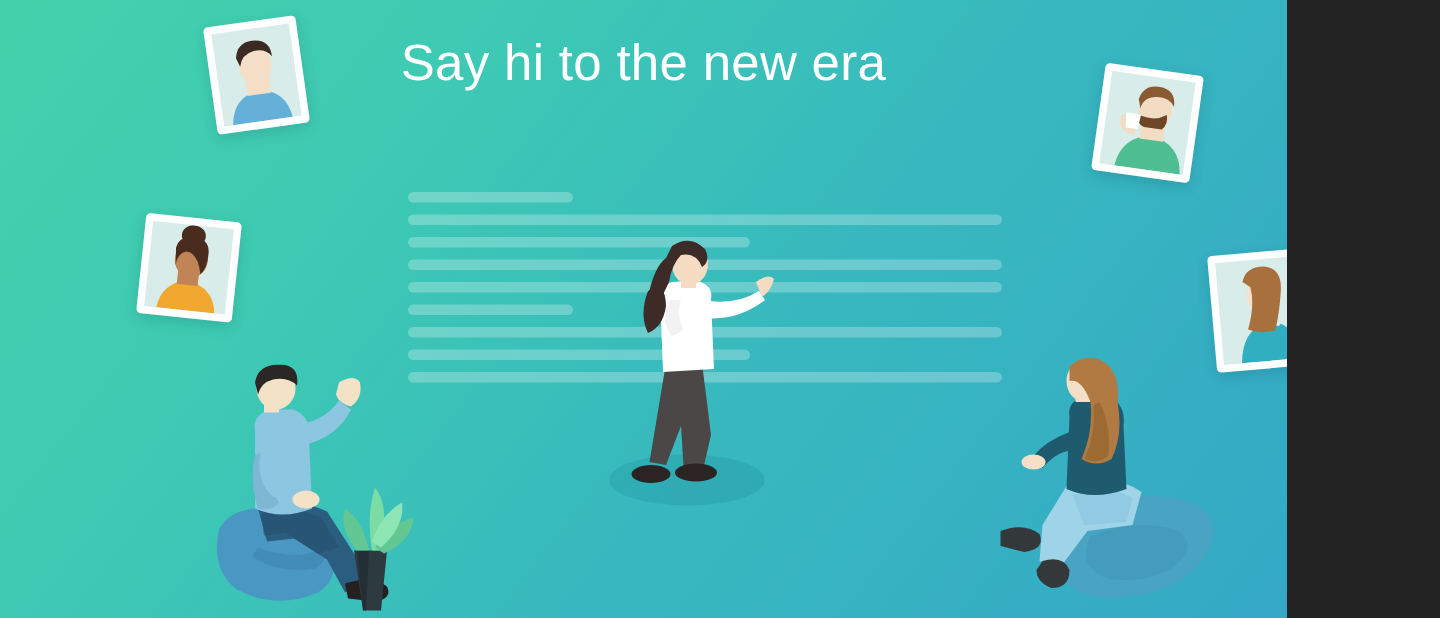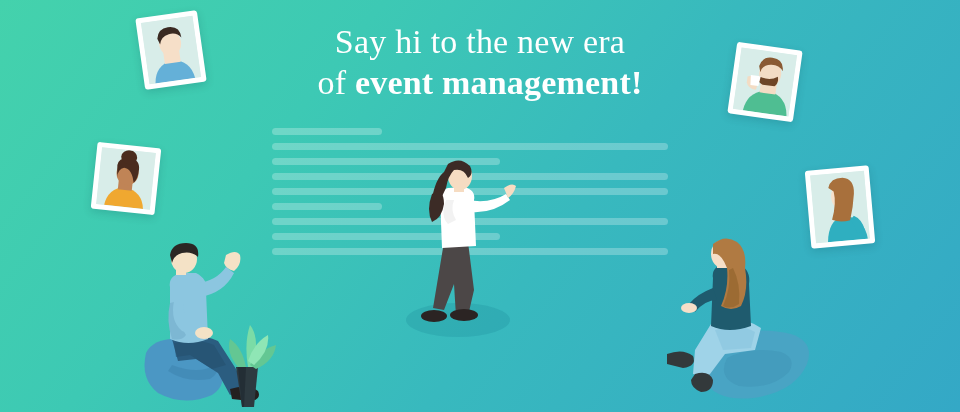--- a/index.html
+++ b/index.html
@@ -2,24 +2,24 @@
 <html><head>
 <meta charset="utf-8">
 <style>
   html, body {
     margin: 0;
     padding: 0;
     background: #222;
   }
   #banner {
     position: relative;
-    width: 960px;
+    width: 858px;
     height: 412px;
     overflow: hidden;
-    font-family: Liberation Serif, serif;
+    font-family: Liberation Sans, sans-serif;
     background: linear-gradient(128deg, #44D2AC 0%, #3DC9B4 30%, #38B9BE 58%, #34A8C6 100%);
   }
 
   
   .headline {
     position: absolute;
     left: 0;
     right: 0;
     top: 22px;
     text-align: center;
@@ -95,23 +95,20 @@
     <div class="bar" style="width:110px"></div>
     <div class="bar" style="width:396px"></div>
     <div class="bar" style="width:228px"></div>
     <div class="bar" style="width:396px"></div>
   </div>
 
   <div class="headline">
     <span class="line">
       <span class="hl-light">Say hi to the new era</span>
     </span>
-    <span class="line">
-      <span class="hl-light">of </span><span class="hl-bold">event management!</span>
-    </span>
   </div>
 
   <svg id="presenter" class="figure" viewBox="0 0 150 185" xmlns="http://www.w3.org/2000/svg">
     <ellipse cx="60" cy="160" rx="52" ry="17" fill="#1E8C9C" opacity="0.28"></ellipse>
 
     <path d="M46 82 L70 82 L76 130 L70 156 L58 156 L56 124 L46 150 L35 148 L40 118 Z" fill="#4C4747"></path>
 
     <ellipse cx="36" cy="156" rx="13" ry="6" fill="#2B2423"></ellipse>
     <ellipse cx="66" cy="155" rx="14" ry="6" fill="#2B2423"></ellipse>
 

